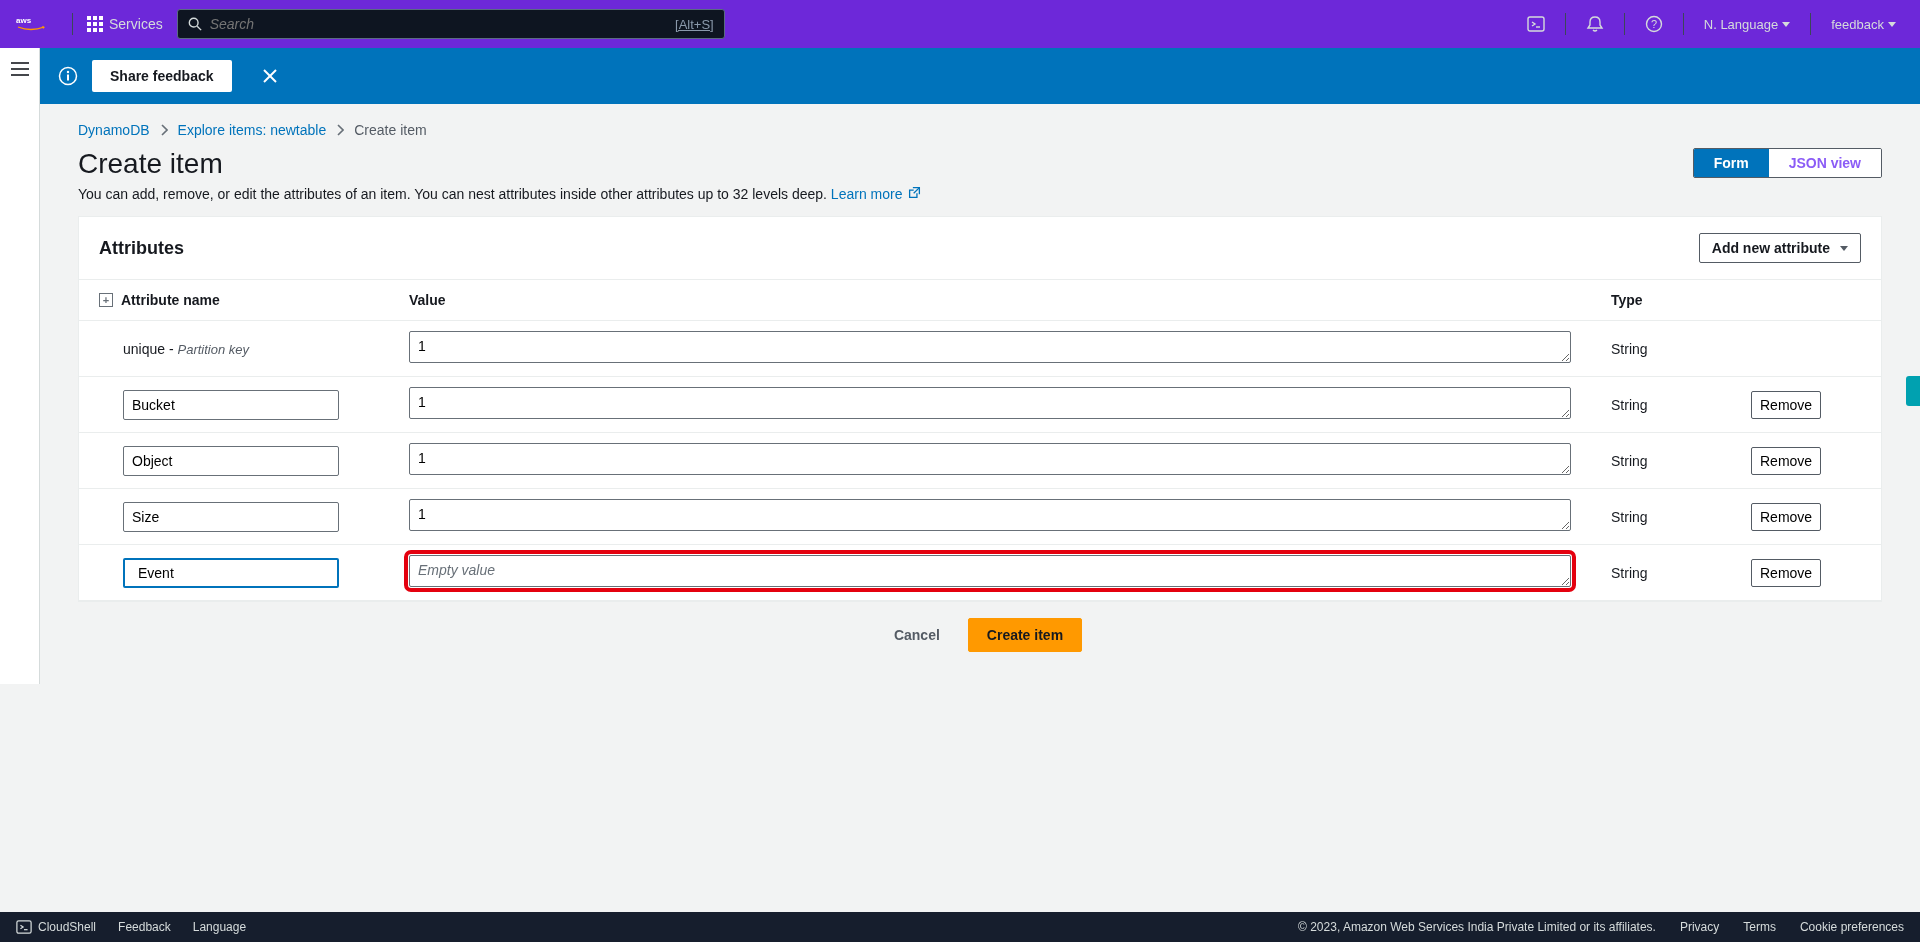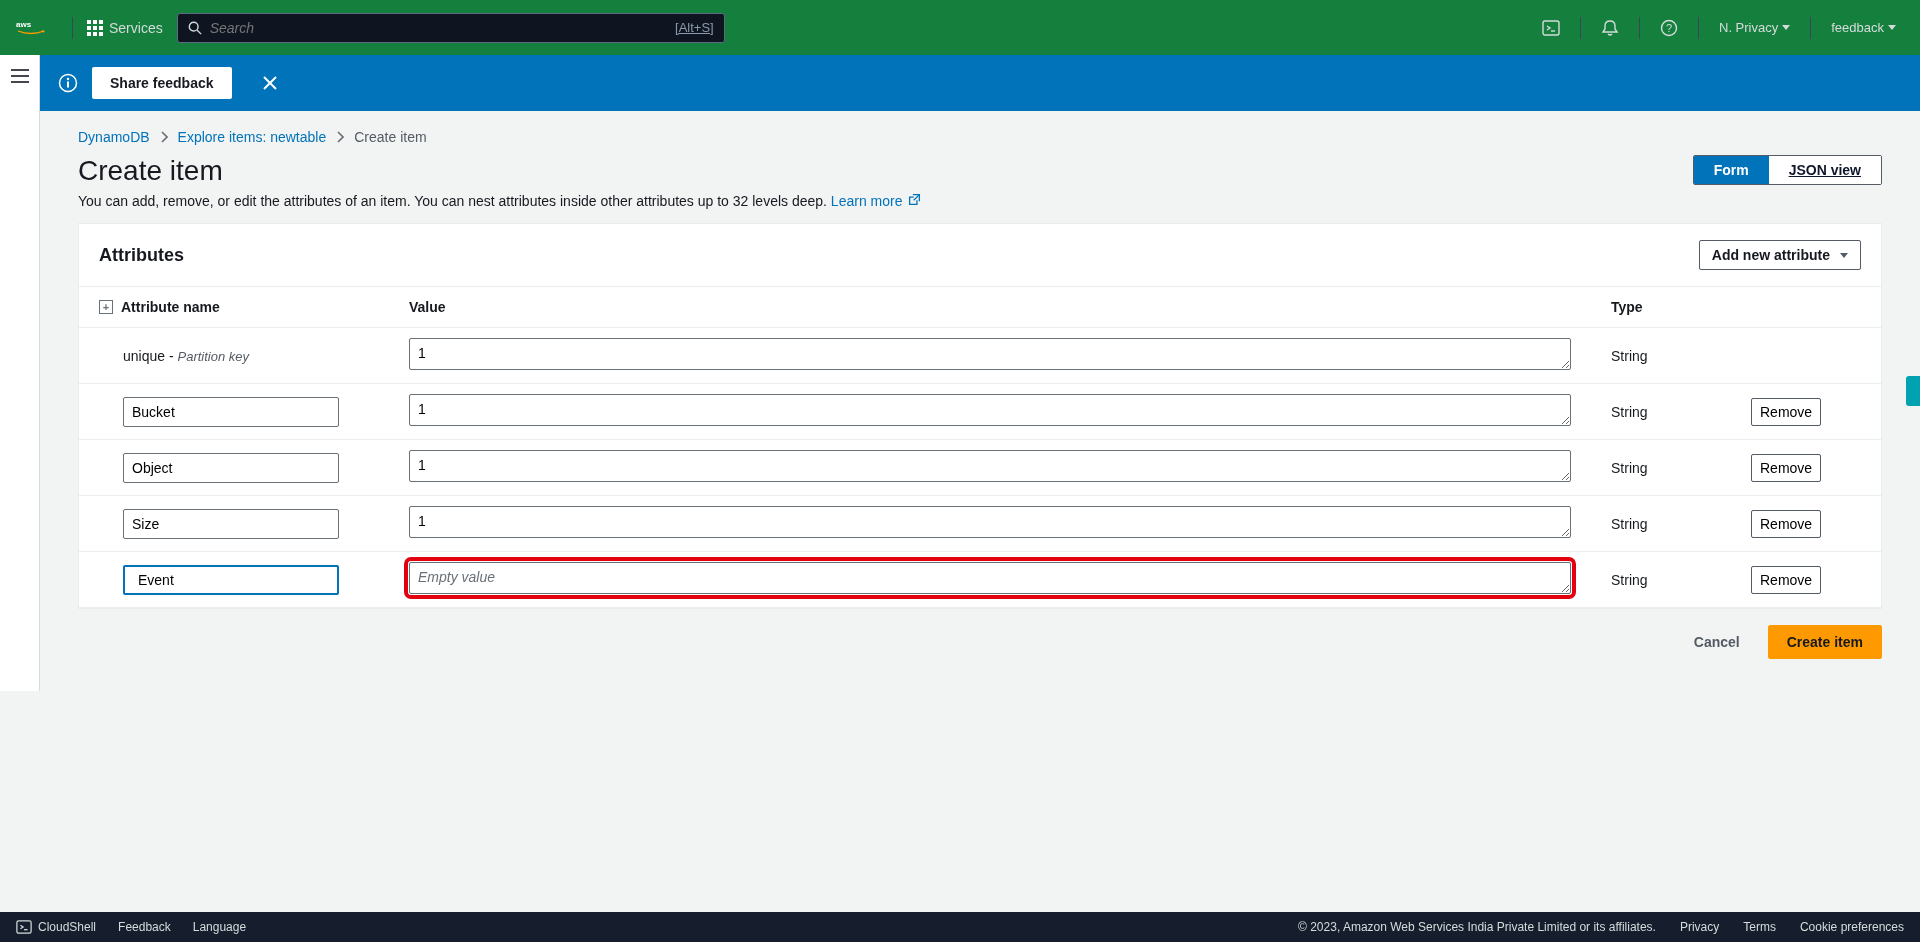--- a/index.html
+++ b/index.html
@@ -1,19 +1,19 @@
 <!DOCTYPE html>
 <html><head>
 <meta charset="utf-8">
 <style>
 * { box-sizing: border-box; margin: 0; padding: 0; }
 body { font-family: "Amazon Ember", "Helvetica Neue", Arial, sans-serif; font-size: 14px; color: #16191f; background: #f2f3f3; }
 
 
-.topnav { background: #15803d; height: 55px; display: flex; align-items: center; padding: 8px 14px; color: #d5dbdb; }
+.topnav { background: #6d28d9; height: 48px; display: flex; align-items: center; padding: 8px 14px; color: #d5dbdb; }
 .aws-logo { color: #fff; font-weight: bold; margin-right: 18px; display: flex; align-items: center; }
 .aws-logo svg { height: 18px; }
 .services-btn { display: flex; align-items: center; gap: 6px; padding: 6px 8px; cursor: pointer; }
 .services-grid { display: grid; grid-template-columns: repeat(3, 4px); grid-template-rows: repeat(3, 4px); gap: 2px; }
 .services-grid span { background: #fff; width: 4px; height: 4px; }
 .divider { width: 1px; height: 22px; background: #3b4758; margin: 0 6px; }
 .search-wrap { flex: 0 0 548px; background: #0e1521; border: 1px solid #5a6b82; border-radius: 3px; height: 30px; display: flex; align-items: center; padding: 0 10px; margin-left: 6px; position: relative; }
 .search-wrap input { background: transparent; border: none; outline: none; color: #d5dbdb; flex: 1; font-style: italic; font-size: 14px; }
 .search-wrap .shortcut { color: #8a99ab; font-size: 13px; text-decoration: underline; }
 .search-icon { margin-right: 8px; }
@@ -47,21 +47,21 @@
 .page-head { display: flex; align-items: flex-start; margin-top: 4px; margin-bottom: 14px; }
 .page-head-left { flex: 1; }
 .page-title { font-size: 28px; font-weight: 400; margin-bottom: 6px; }
 .page-desc { font-size: 14px; color: #16191f; }
 .page-desc a { color: #0073bb; text-decoration: none; }
 .ext-link-icon { color: #0073bb; margin-left: 2px; }
 
 .view-toggle { display: flex; border: 1px solid #545b64; border-radius: 2px; overflow: hidden; }
 .view-toggle button { padding: 6px 20px; border: none; background: #fff; cursor: pointer; font-size: 14px; font-weight: 600; }
 .view-toggle button.active { background: #0073bb; color: #fff; }
-.view-toggle button:not(.active) { color: #0f172a; text-decoration: underline; }
+.view-toggle button:not(.active) { color: #8b5cf6; }
 
 
 .panel { background: #fff; border: 1px solid #eaeded; }
 .panel-header { display: flex; align-items: center; justify-content: space-between; padding: 16px 20px; }
 .panel-header h2 { font-size: 18px; font-weight: 700; }
 .add-attr-btn { border: 1px solid #545b64; background: #fff; padding: 6px 12px; cursor: pointer; display: flex; align-items: center; gap: 10px; font-weight: 600; font-size: 14px; color: #16191f; border-radius: 2px;}
 .add-attr-btn .caret-down { border-top-color: #545b64; }
 
 
 .attr-table { width: 100%; border-collapse: collapse; }
@@ -76,21 +76,21 @@
 .pk-label { font-style: italic; color: #545b64; font-size: 13px; }
 .pk-name { font-size: 14px; padding-left: 24px;}
 .attr-name-input { border: 1px solid #687078; padding: 6px 8px; width: 216px; font-size: 14px; margin-left: 24px; border-radius: 2px;}
 .attr-name-input.focused { border: 2px solid #0073bb; outline: none; padding: 5px 13px;}
 .val-textarea { border: 1px solid #687078; padding: 6px 8px; width: 100%; font-size: 14px; resize: both; height: 32px; font-family: inherit; border-radius: 2px;}
 .val-textarea::placeholder { font-style: italic; color: #687078; }
 .highlight-red { outline: 4px solid #e4010f; outline-offset: 1px; }
 .remove-btn { border: 1px solid #545b64; background: #fff; padding: 5px 8px; cursor: pointer; font-weight: 400; font-size: 14px; border-radius: 2px;}
 
 
-.actions { display: flex; justify-content: flex-end; gap: 12px; padding: 16px 0 4px 0; }
+.actions { display: flex; justify-content: center; gap: 12px; padding: 16px 0 4px 0; }
 .btn-cancel { background: transparent; border: none; color: #545b64; font-weight: 600; cursor: pointer; padding: 8px 16px; font-size: 14px;}
 .btn-primary { background: #ff9900; border: 1px solid #ff9900; color: #16191f; font-weight: 700; cursor: pointer; padding: 8px 18px; border-radius: 2px; font-size: 14px;}
 
 
 .bottombar { position: fixed; bottom: 0; left: 0; right: 0; background: #161e2d; color: #d5dbdb; height: 30px; display: flex; align-items: center; padding: 0 16px; font-size: 12px; }
 .bottombar .left { display: flex; align-items: center; gap: 22px; }
 .bottombar .left a, .bottombar .right a { color: #d5dbdb; text-decoration: none; cursor: pointer; }
 .bottombar .right { margin-left: auto; display: flex; align-items: flex-start; gap: 24px; }
 .cloudshell-item { display: flex; align-items: center; gap: 6px; }
 
@@ -153,21 +153,21 @@
     </div>
     <div class="divider"></div>
     <div class="topnav-item">
       <svg width="18" height="18" viewBox="0 0 18 18">
           <circle cx="9" cy="9" r="7.5" stroke="#d5dbdb" stroke-width="1.4" fill="none"></circle>
           <text x="9" y="13" text-anchor="middle" font-size="11" fill="#d5dbdb">?</text>
         </svg>
     </div>
     <div class="divider"></div>
     <div class="topnav-item">
-      <span>N. Privacy</span>
+      <span>N. Language</span>
       <span class="caret-down"></span>
     </div>
     <div class="divider"></div>
     <div class="topnav-item">
       <span>feedback</span>
       <span class="caret-down"></span>
     </div>
   </div>
 </div>
 

